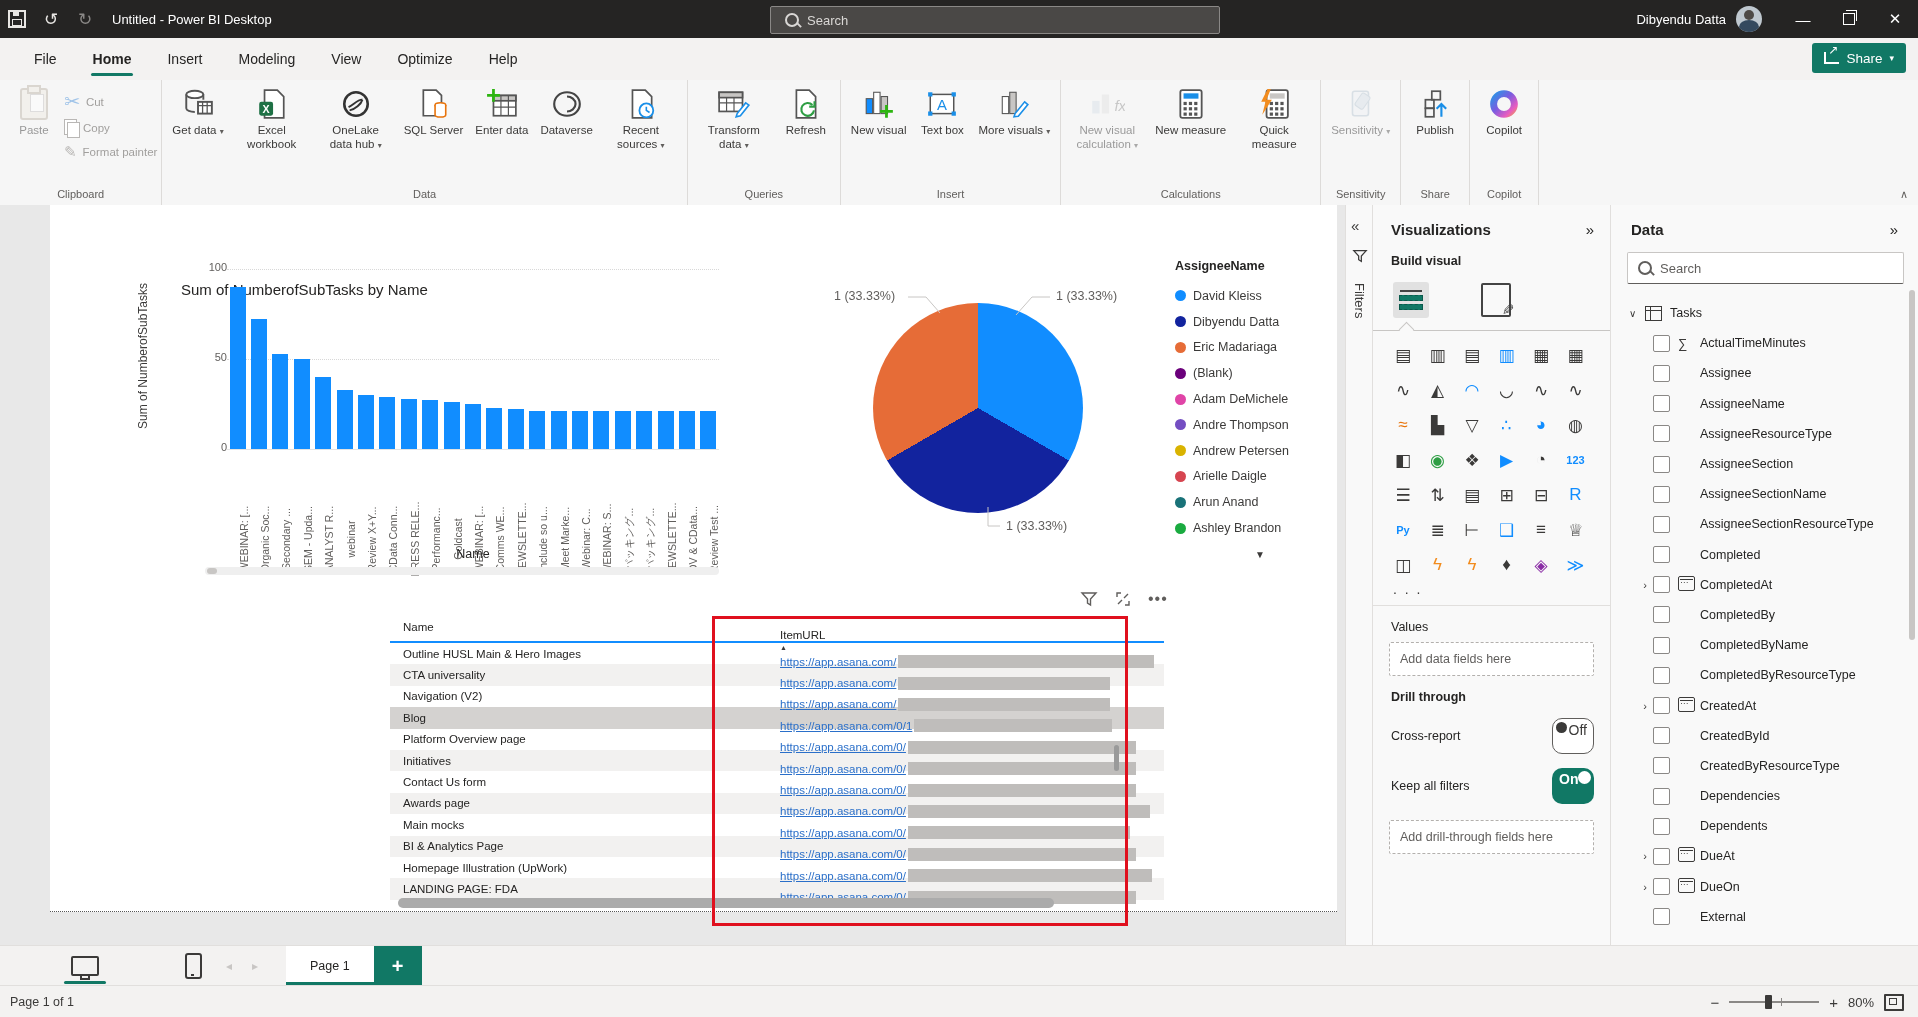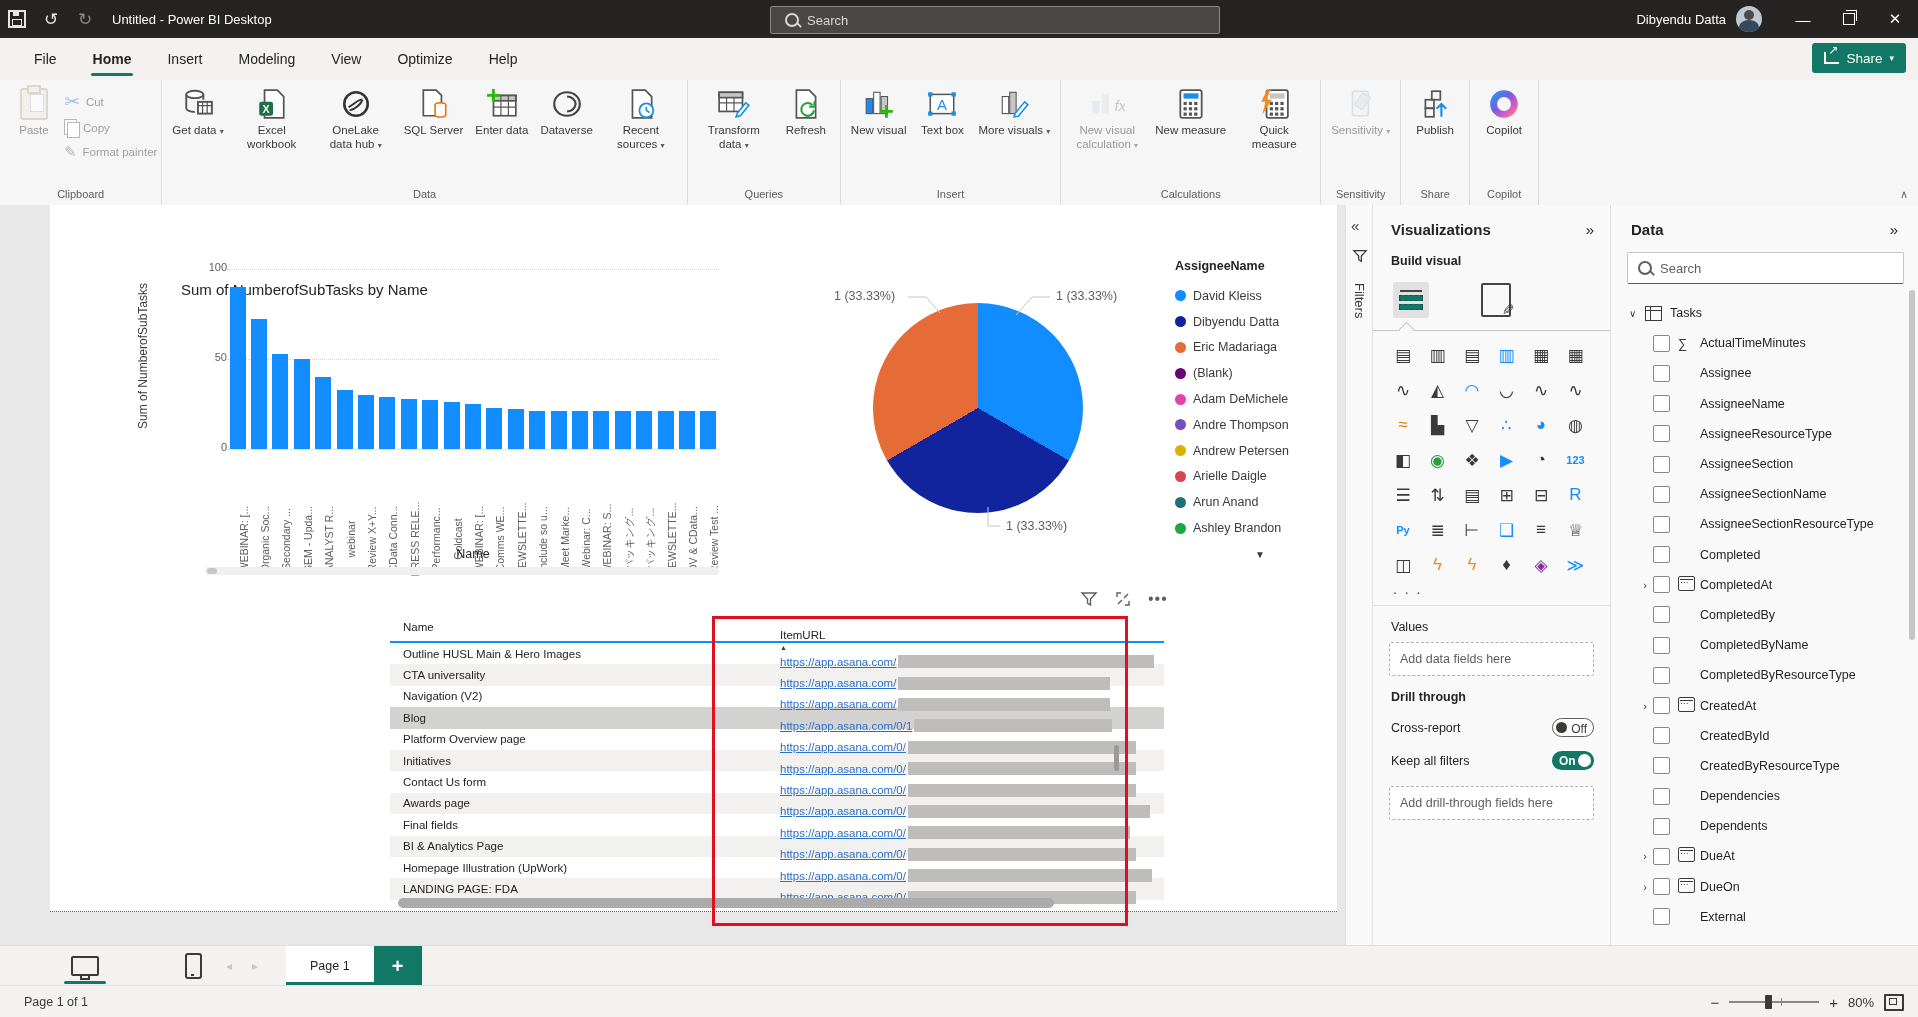--- a/index.html
+++ b/index.html
@@ -117,21 +117,21 @@
   .notch{position:absolute;left:28px;top:-6px;width:10px;height:10px;background:#F9F9F9;border-left:1px solid #C8C6C4;border-top:1px solid #C8C6C4;transform:rotate(45deg);}
   .gallery{display:grid;grid-template-columns:repeat(6,1fr);padding:10px 14px 0 16px;row-gap:7px;}
   .gicon{width:28px;height:28px;display:flex;align-items:center;justify-content:center;font-size:17px;color:#3b3a39;}
   .gmore{padding:2px 0 0 20px;font-size:14px;color:#3b3a39;letter-spacing:2px;}
   .vp-div{margin-top:8px;border-bottom:1px solid #E1DFDD;}
   .vp-sec{padding:14px 16px 0 18px;font-size:12.5px;color:#252423;}
   .vp-sec.b{font-weight:bold;}
   .fieldwell{margin:8px 16px 0 16px;height:32px;border:1px dashed #B3B0AD;border-radius:2px;display:flex;align-items:center;
              padding-left:10px;font-size:12.5px;color:#605E5C;background:#fff;}
   .toggle-row{display:flex;justify-content:space-between;align-items:center;padding:14px 16px 0 18px;font-size:12.5px;color:#252423;}
-  .tog{width:42px;height:19px;border-radius:10px;position:relative;font-size:12px;box-sizing:border-box;}
+  .tog{width:42px;height:36px;border-radius:10px;position:relative;font-size:14px;box-sizing:border-box;}
   .tog.off{border:1px solid #605E5C;background:#fff;color:#3b3a39;}
   .tog.off .knob{position:absolute;left:3px;top:3px;width:11px;height:11px;border-radius:50%;background:#3b3a39;}
   .tog.off .tlab{position:absolute;right:6px;top:3px;}
   .tog.on{background:#117865;color:#fff;}
   .tog.on .knob{position:absolute;right:3px;top:3px;width:13px;height:13px;border-radius:50%;background:#fff;}
   .tog.on .tlab{position:absolute;left:7px;top:3px;font-weight:bold;}
   
   .datapanel{position:absolute;left:1610px;top:205px;width:308px;height:780px;background:#F9F9F9;border-left:1px solid #E1DFDD;box-sizing:border-box;}
   .dp-head{display:flex;justify-content:space-between;padding:16px 20px 0 20px;font-size:15px;font-weight:bold;color:#252423;}
   .dp-search{margin:14px 14px 0 16px;height:30px;background:#fff;border:1px solid #C8C6C4;border-bottom-color:#605E5C;border-radius:2px;
@@ -158,21 +158,21 @@
   .monitor{width:24px;height:16px;border:2px solid #3b3a39;border-radius:2px;position:relative;}
   .monitor:after{content:"";position:absolute;left:7px;top:16px;width:6px;height:4px;border-bottom:2px solid #3b3a39;border-left:2px solid #3b3a39;border-right:2px solid #3b3a39;}
   .view-ic.sel:before{content:"";position:absolute;left:2px;right:2px;bottom:2px;height:3px;background:#117865;border-radius:2px;}
   .phone{width:13px;height:22px;border:2px solid #3b3a39;border-radius:3px;position:relative;}
   .phone:after{content:"";position:absolute;left:4px;bottom:1px;width:3px;height:2px;background:#3b3a39;}
   .navarr{color:#C8C6C4;font-size:12px;width:26px;text-align:center;}
   .pagetab{height:40px;background:#fff;display:flex;align-items:center;padding:0 24px;font-size:12.5px;position:relative;margin-left:18px;}
   .pagetab:after{content:"";position:absolute;left:0;right:0;bottom:0;height:4px;background:#117865;}
   .addpage{width:48px;height:40px;background:#117865;color:#fff;display:flex;align-items:center;justify-content:center;font-size:20px;font-weight:bold;}
   .statusbar{position:absolute;left:0;top:985px;width:1918px;height:32px;background:#F3F2F1;border-top:1px solid #E1DFDD;display:flex;align-items:center;font-size:12.5px;color:#3b3a39;}
-  .status-left{margin-left:24px;}
+  .status-left{margin-left:10px;}
   .zoomctl{position:absolute;right:14px;display:flex;align-items:center;gap:10px;}
   .ztrack{width:90px;height:2px;background:#8A8886;position:relative;}
   .zthumb{position:absolute;left:36px;top:-6px;width:7px;height:14px;background:#3b3a39;border-radius:1px;}
   .ztick{position:absolute;left:52px;top:-3px;width:1px;height:8px;background:#8A8886;}
   .fitbox{width:16px;height:13px;border:2px solid #3b3a39;border-radius:1px;position:relative;}
   .fitbox:after{content:"";position:absolute;left:3px;top:2px;width:6px;height:5px;border:1.5px solid #3b3a39;}
   .funnel-svg,.focus-svg{display:block;}
 </style>
 </head>
 <body>
@@ -790,21 +790,21 @@
               </div>
             </div>
             <div class="t-row alt">
               <div class="t-col1">Awards page</div>
               <div class="t-col2 urlcell">
                 <span class="urllink">https://app.asana.com/0/</span>
                 <span class="redact" style="width: 242px;"></span>
               </div>
             </div>
             <div class="t-row">
-              <div class="t-col1">Final fields</div>
+              <div class="t-col1">Main mocks</div>
               <div class="t-col2 urlcell">
                 <span class="urllink">https://app.asana.com/0/</span>
                 <span class="redact" style="width: 222px;"></span>
               </div>
             </div>
             <div class="t-row alt">
               <div class="t-col1">BI &amp; Analytics Page</div>
               <div class="t-col2 urlcell">
                 <span class="urllink">https://app.asana.com/0/</span>
                 <span class="redact" style="width: 228px;"></span>

